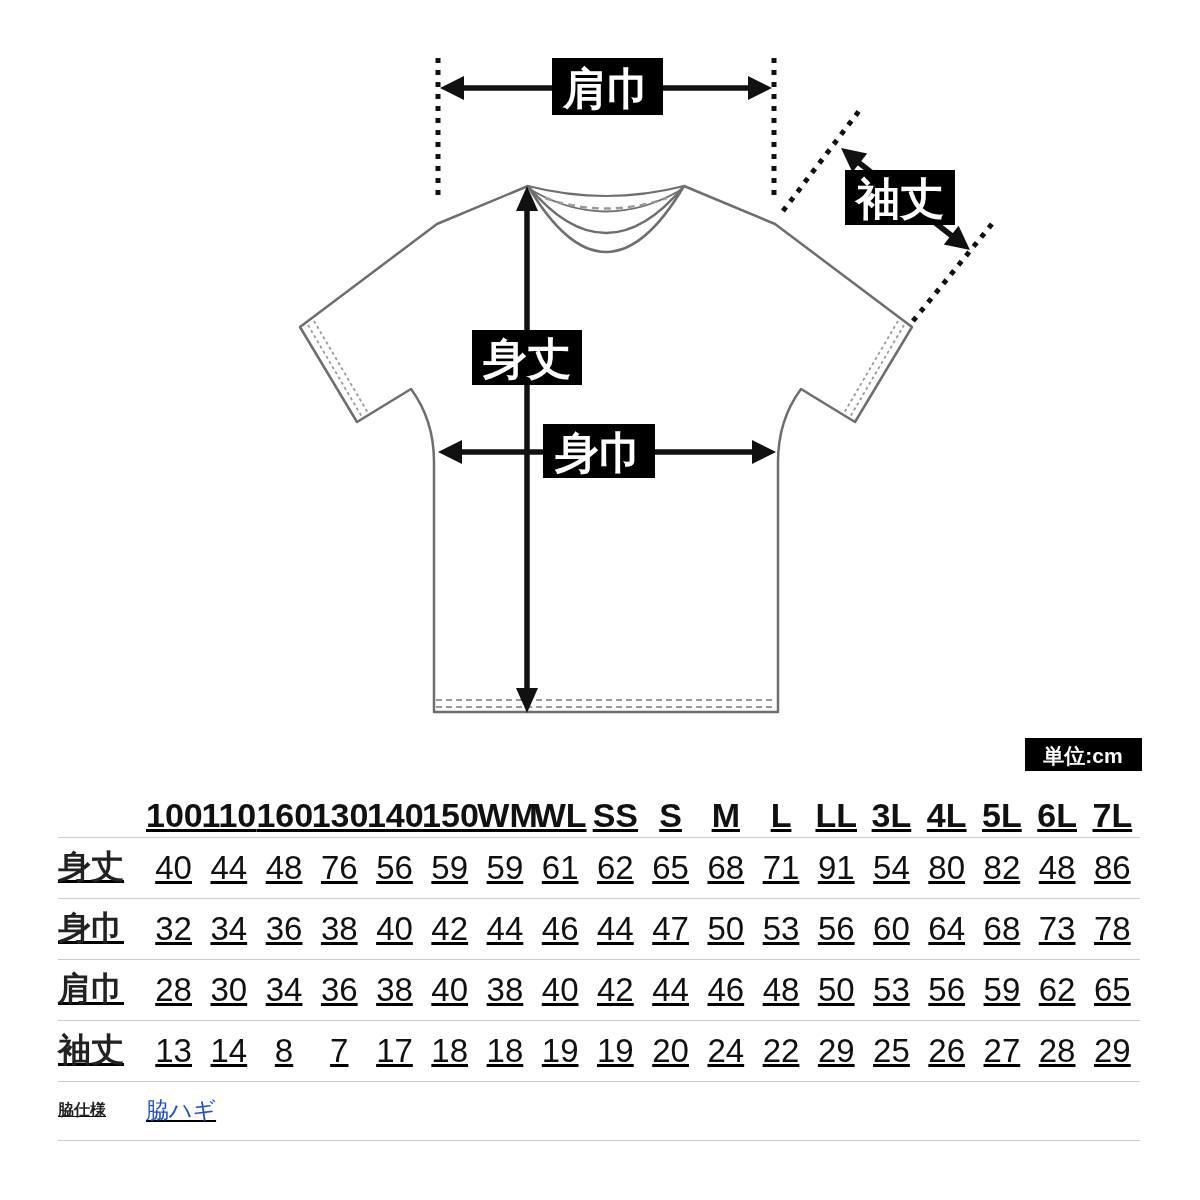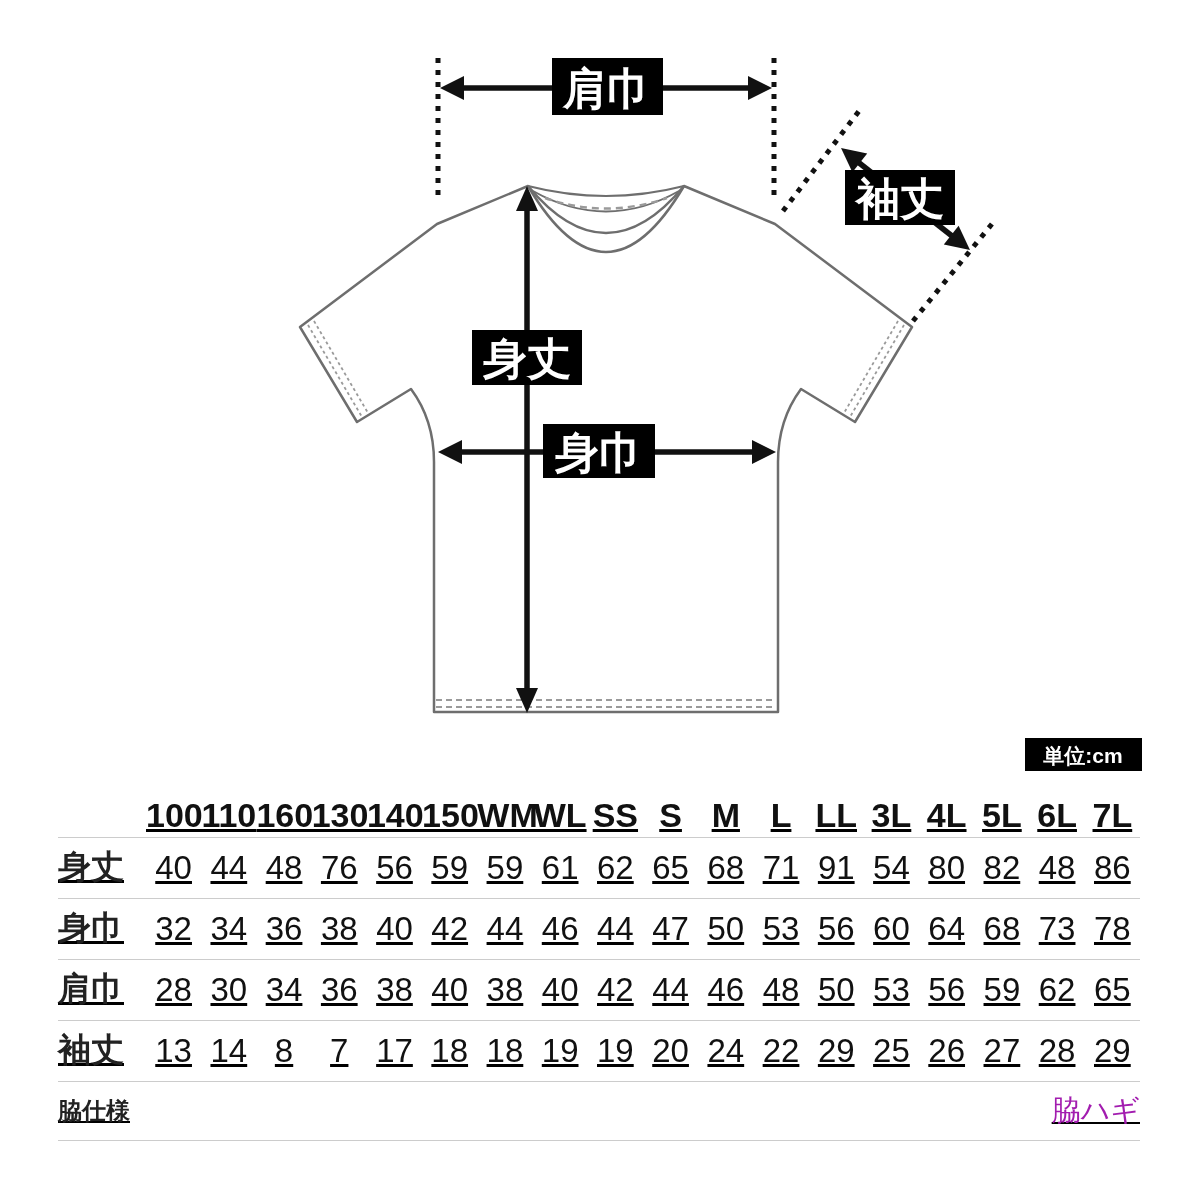--- a/index.html
+++ b/index.html
@@ -21,22 +21,22 @@
   #size-table-wrap{position:absolute;left:58px;top:795px;width:1082px;}
   table{border-collapse:collapse;table-layout:fixed;width:1082px;text-decoration:underline;}
   col.label-col{width:88px;}
   thead tr{height:42px;border-bottom:1px solid #cccccc;}
   tbody tr{height:61px;border-bottom:1px solid #cccccc;}
   tbody.spec-body tr{height:59px;border-bottom:1px solid #cccccc;}
   th,td{padding:0;vertical-align:middle;white-space:nowrap;}
   thead th{font-size:34px;font-weight:bold;color:#111111;text-align:center;overflow:visible;}
   th.rowlabel{font-size:33px;font-weight:bold;color:#222222;text-align:left;}
   tbody td{font-size:33px;font-weight:400;color:#111111;text-align:center;}
-  tbody.spec-body th.rowlabel{font-size:24px;}
-  tbody.spec-body td{font-size:29px;font-weight:400;color:#a21caf;text-align:right;}
+  tbody.spec-body th.rowlabel{font-size:16px;}
+  tbody.spec-body td{font-size:23px;font-weight:400;color:#1d4ed8;text-align:left;}
 </style>
 </head>
 <body>
 
 <svg id="shirt-svg" width="1200" height="785" viewBox="0 0 1200 785">
 
   <g>
     <path d="M528,186 L437,224 L300,327 L357,422 L411,389 Q434,420 434,462 L434,712 L778,712 L778,462 Q778,420 801,389 L855,422 L912,327 L775,224 L684,186 Q606,318 528,186 Z" fill="#ffffff" stroke="#6e6e6e" stroke-width="2.5" stroke-linejoin="round"></path>
     <path d="M528,186 Q606,280 684,186" fill="none" stroke="#6e6e6e" stroke-width="2.5"></path>
     <path d="M528,186 Q606,206 684,186" fill="none" stroke="#6e6e6e" stroke-width="2.2"></path>

